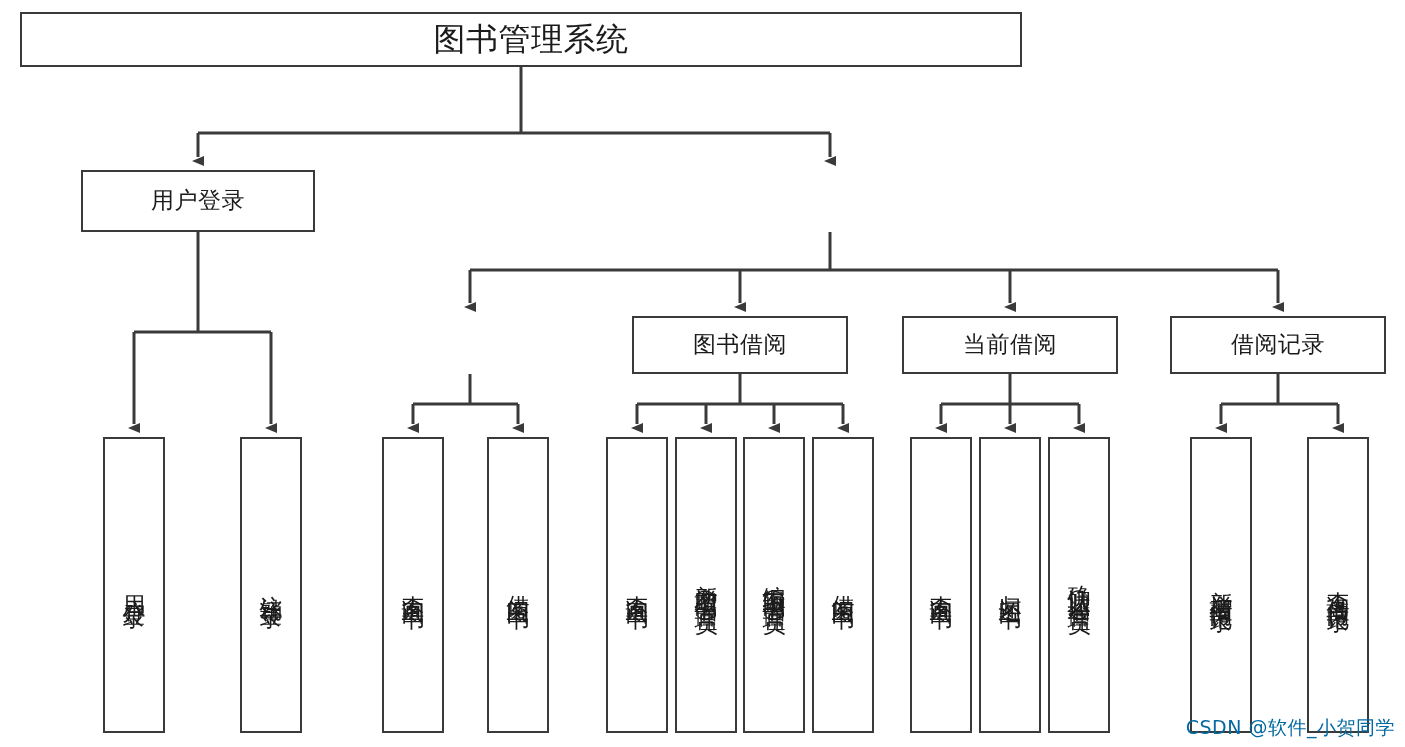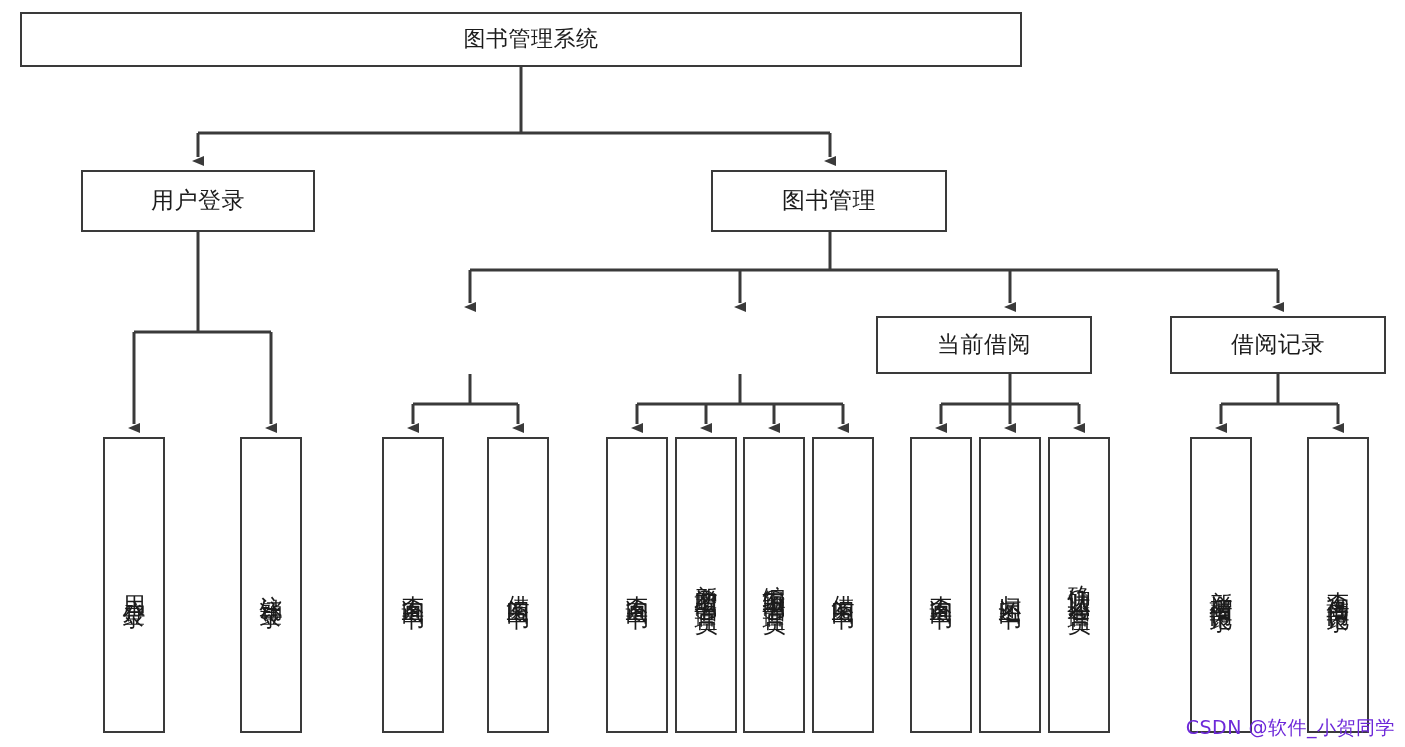--- a/index.html
+++ b/index.html
@@ -36,21 +36,21 @@
     justify-content: center;
     color: #1b1b1b;
   }
   .node-h {
     font-size: 23px;
     letter-spacing: 0.5px;
     line-height: 1.1;
     white-space: nowrap;
   }
   .node-title {
-    font-size: 22px;
+    font-size: 32px;
     padding-left: 20px;
   }
   
   .node-v {
     writing-mode: vertical-rl;
     text-orientation: upright;
     font-size: 23px;
     line-height: 1.0;
     letter-spacing: 4px;
     align-items: center;
@@ -62,21 +62,21 @@
   .node-v > span {
     writing-mode: vertical-rl;
     text-orientation: upright;
     display: inline-block;
   }
   .watermark {
     position: absolute;
     right: 10px;
     bottom: 6px;
     font-size: 19px;
-    color: #6d28d9;
+    color: #0369a1;
     white-space: nowrap;
     letter-spacing: 0.5px;
   }
 </style>
 </head>
 <body>
 
 <div id="canvas">
 
   <svg class="lines" viewBox="0 0 1405 747">
@@ -129,25 +129,25 @@
     </g>
   </svg>
 
   <div class="node node-h node-title" style="left:20px; top:12px; width:1002px; height:55px;">
     <span>图书管理系统</span>
   </div>
 
   <div class="node node-h" style="left:81px; top:170px; width:234px; height:62px;">
     <span>用户登录</span>
   </div>
-  <div class="node node-h" style="left:711px; top:170px; width:236px; height:62px;">
-    <span>图书管理</span>
+
+  <div class="node node-h" style="left:632px; top:316px; width:216px; height:58px;">
+    <span>图书借阅</span>
   </div>
-
-  <div class="node node-h" style="left:876px; top:316px; width:216px; height:58px;">
+  <div class="node node-h" style="left:902px; top:316px; width:216px; height:58px;">
     <span>当前借阅</span>
   </div>
   <div class="node node-h" style="left:1170px; top:316px; width:216px; height:58px;text-align:right;">
     <span>借阅记录</span>
   </div>
 
   <div class="node node-v" style="left:103px; top:437px; width:62px; height:296px;">
     <span>用户登录</span>
   </div>
   <div class="node node-v" style="left:240px; top:437px; width:62px; height:296px;">

